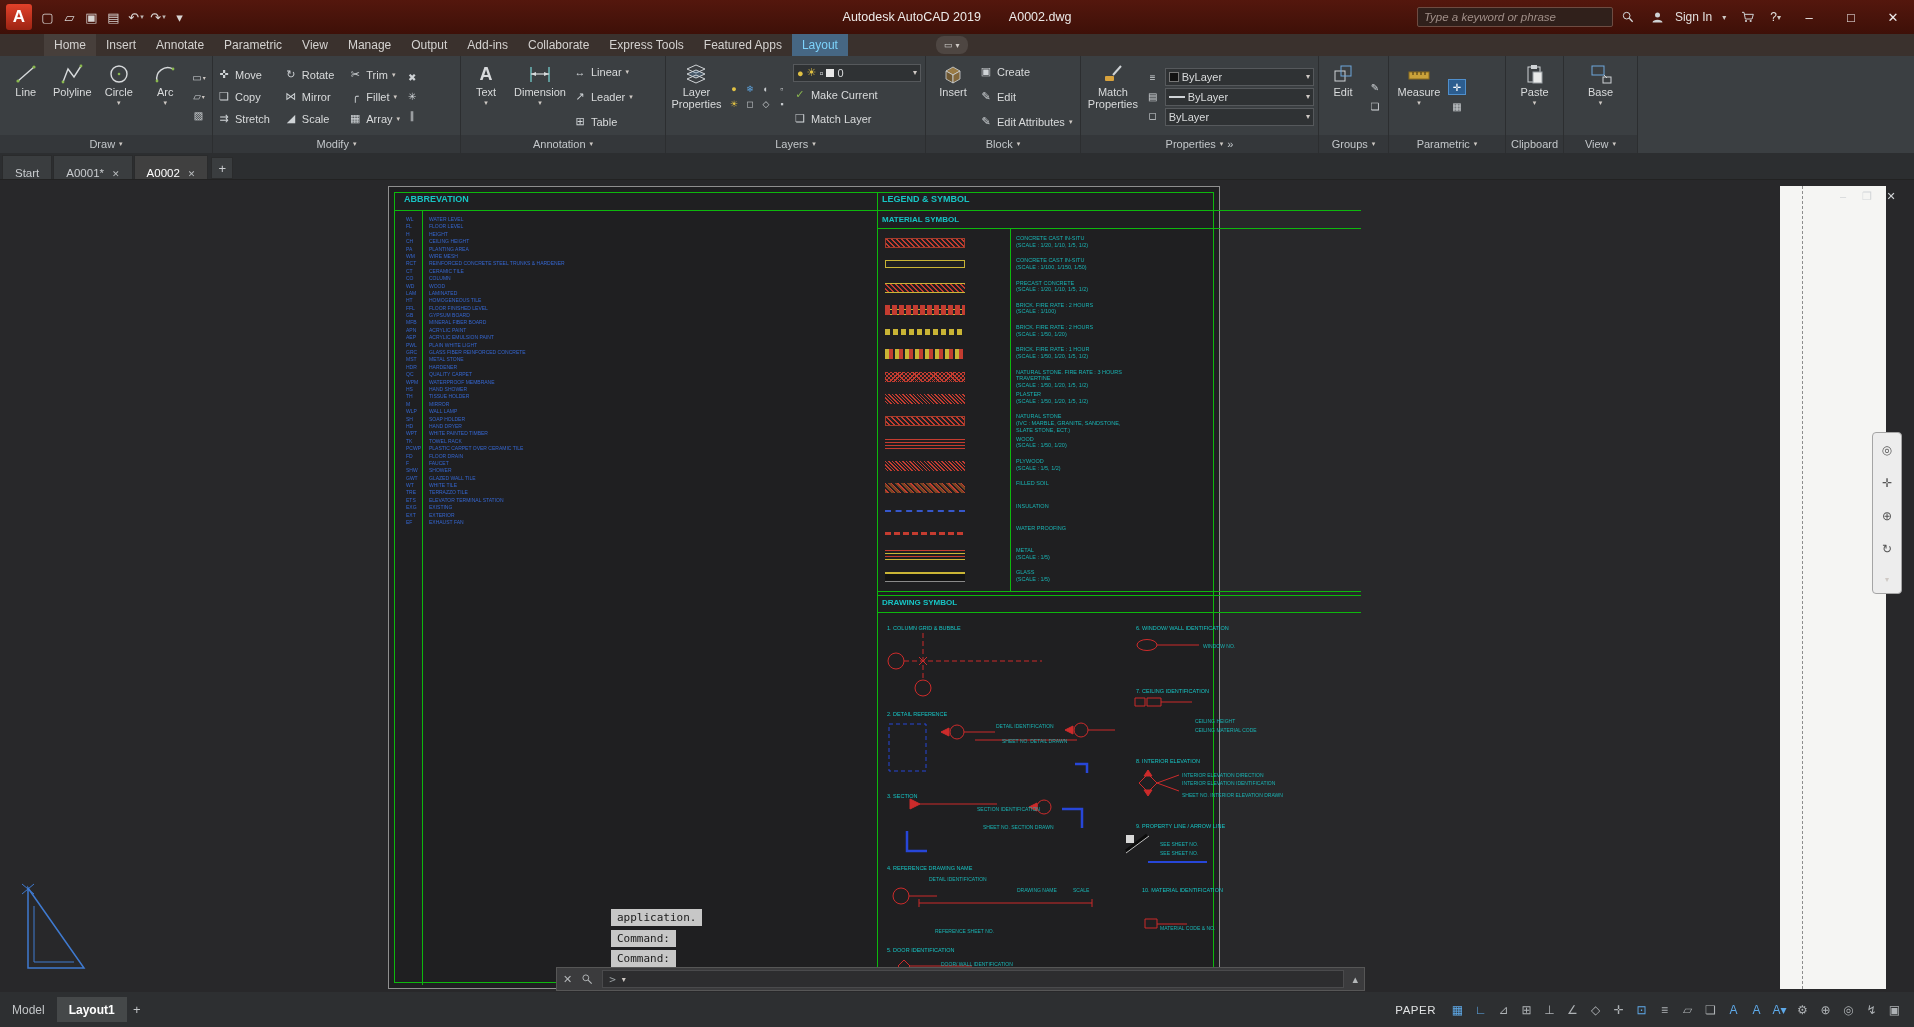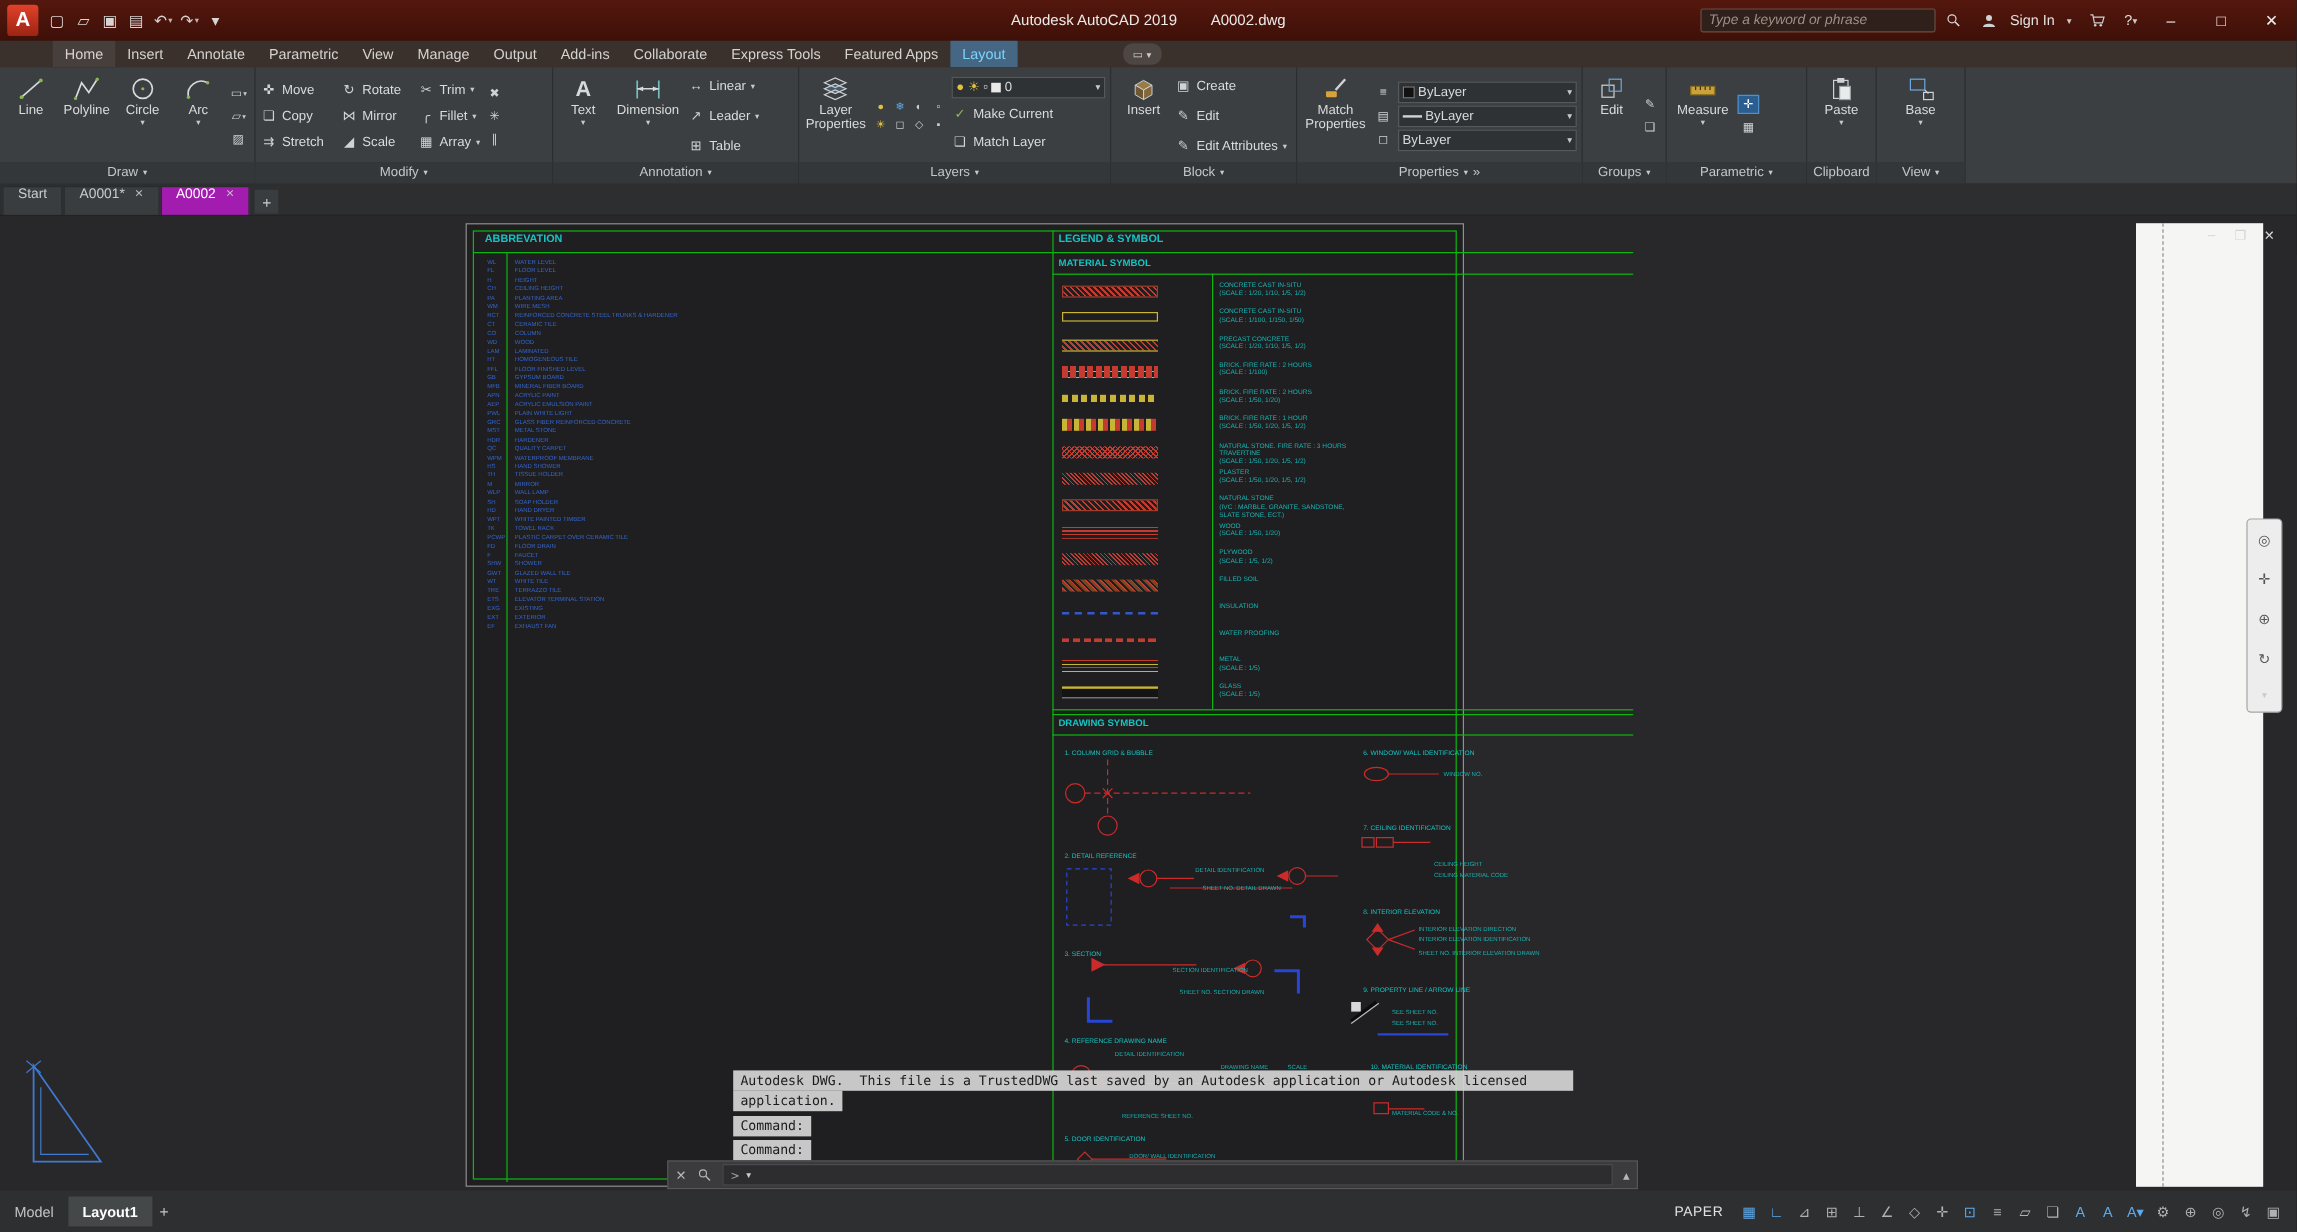--- a/index.html
+++ b/index.html
@@ -47,22 +47,22 @@
   .lgrid .gi{font-size:9px;color:#c8cccf}
   .yellow{color:#e0c143!important}
   .blue{color:#5ea9e8!important}
   .combo{height:18px;background:#2f3234;border:1px solid #56595c;display:flex;align-items:center;font-size:11px;gap:3px;padding:0 3px;color:#d9dbdc}
   .combo .ca{margin-left:auto}
   .colcombo{display:flex;flex-direction:column;justify-content:center;gap:2px;width:150px}
   .swblack{width:10px;height:10px;background:#121212;border:1px solid #777}
   .lnglyph{width:16px;height:2px;background:#cfd3d6}
   
   .filetabs{position:absolute;left:0;top:153px;width:100%;height:27px;background:#2c2e30;display:flex;align-items:flex-end;padding-left:2px;border-bottom:1px solid #222}
-  .ftab{height:24px;display:flex;align-items:flex-start;gap:8px;padding:0 12px;background:#3a3d3f;border:1px solid #2a2b2c;border-bottom:none;font-size:11.5px;color:#c9cccf;margin-right:1px}
-  .ftab.active{background:#a21caf;color:#fff}
+  .ftab{height:24px;display:flex;align-items:flex-end;gap:8px;padding:0 12px;background:#3a3d3f;border:1px solid #2a2b2c;border-bottom:none;font-size:11.5px;color:#c9cccf;margin-right:1px}
+  .ftab.active{background:#404040;color:#fff}
   .ftab .x{font-size:9px;color:#b9bcbe}
   .ftab-add{width:22px;height:22px;display:flex;align-items:center;justify-content:center;background:#3a3d3f;border:1px solid #2a2b2c;font-size:13px;color:#c9cccf;margin-left:2px}
   
   .canvas{position:absolute;left:0;top:180px;width:100%;height:812px;background:#28282a;overflow:hidden}
   .sheet{position:absolute;left:388px;top:6px;width:832px;height:803px;background:#1f1f21;border:1px solid #8f8f8f}
   .gl{position:absolute;background:#0db80d}
   .frame{position:absolute;inset:5px;border:1px solid #0db80d}
   .ctitle{position:absolute;color:#17c3c3;font-weight:bold;white-space:nowrap}
   .arow{height:7.4px;white-space:nowrap;font-size:5px;color:#3566cf;line-height:7.4px}
   .acode{display:inline-block;width:17px}
@@ -1000,21 +1000,20 @@
       <span class="ca">▾</span>
     </div>
 
     <svg style="position:absolute;left:18px;top:700px" width="72" height="96">
       <path d="M10,8 L10,88 L66,88 Z" fill="none" stroke="#3f7ad0" stroke-width="1.5"></path>
       <path d="M16,26 L16,82 L56,82" fill="none" stroke="#3f7ad0" stroke-width="1"></path>
       <line x1="4" y1="4" x2="16" y2="14" stroke="#3f7ad0" stroke-width="1"></line>
       <line x1="16" y1="4" x2="4" y2="14" stroke="#3f7ad0" stroke-width="1"></line>
     </svg>
 
-    <div class="cmdmsg" style="left:611px;top:712px;width:700px">Autodesk DWG.  This file is a TrustedDWG last saved by an Autodesk application or Autodesk licensed</div>
     <div class="cmdmsg" style="left:611px;top:729px">application.</div>
     <div class="cmdmsg" style="left:611px;top:750px">Command:</div>
     <div class="cmdmsg" style="left:611px;top:770px">Command:</div>
 
     <div class="cmdbar">
       <span class="ic">✕</span>
       <svg width="14" height="14" viewBox="0 0 24 24">
           <circle cx="10" cy="10" r="5" stroke="#b4b7b9" fill="none" stroke-width="1.6"></circle>
           <line x1="14" y1="14" x2="20" y2="20" stroke="#b4b7b9" stroke-width="2"></line>
         </svg>

